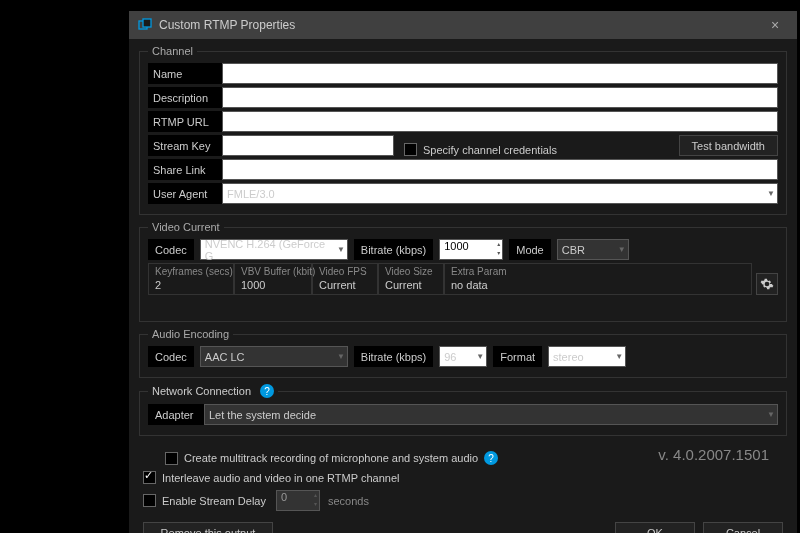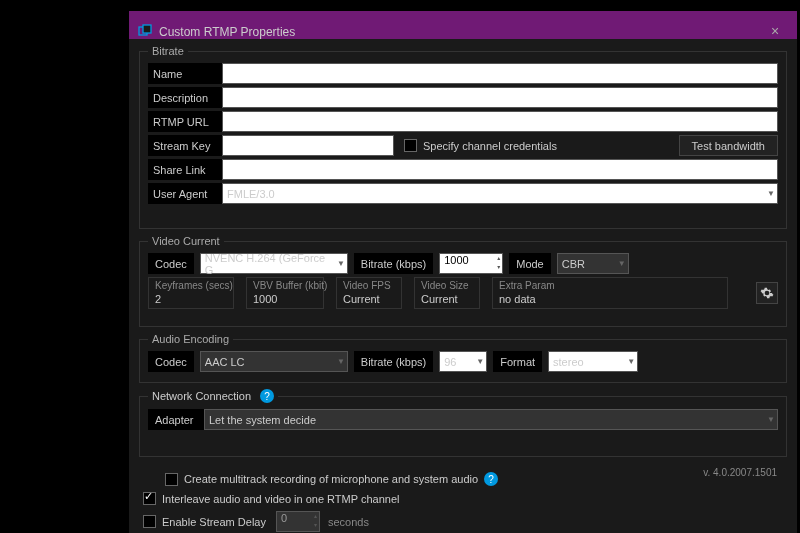--- a/index.html
+++ b/index.html
@@ -1,65 +1,65 @@
 <!DOCTYPE html>
 <html><head>
 <meta charset="utf-8">
 <style>
 *{box-sizing:border-box;margin:0;padding:0;font-family:"Segoe UI",Tahoma,Arial,sans-serif;font-size:11px;color:#ccc}
 body{background:#000;width:800px;height:533px;overflow:hidden}
 .window{position:absolute;left:128px;top:10px;width:670px;height:525px;background:#1a1a1a;border:1px solid #000}
-.titlebar{height:28px;background:#701a75;display:flex;align-items:flex-end;padding:0 8px}
+.titlebar{height:28px;background:#404040;display:flex;align-items:center;padding:0 8px}
 .titlebar .icon{width:16px;height:16px;margin-right:6px;display:flex;align-items:center;justify-content:center}
 .titlebar .title{flex:1;font-size:12px;color:#ccc}
 .titlebar .close{width:28px;text-align:center;color:#aaa;font-size:14px;cursor:pointer}
 .content{padding:6px 10px 10px 10px}
 fieldset{border:1px solid #333;padding:6px 8px 10px 8px;margin-bottom:6px;position:relative}
 legend{padding:0 4px;color:#aaa;font-size:11px}
-.row{display:flex;align-items:center;margin-bottom:3px;gap:0}
+.row{display:flex;align-items:flex-end;margin-bottom:3px;gap:0}
 .lbl{background:#000;color:#ccc;width:74px;height:21px;line-height:21px;padding:0 4px;border:1px solid #000;font-size:11px;flex-shrink:0}
 .txt{background:#fff;color:#000;height:21px;border:1px solid #555;padding:0 4px;flex:1;font-size:11px}
 .sel{background:#fff;color:#000;height:21px;border:1px solid #555;padding:0 2px 0 4px;font-size:11px;display:flex;align-items:center;justify-content:space-between;cursor:pointer}
 .sel .arrow{color:#666;font-size:8px;margin-left:4px}
 .sel.dark{background:#333;color:#999}
 .spin{background:#fff;color:#000;height:21px;border:1px solid #555;padding:0 14px 0 4px;position:relative;font-size:11px}
 .spin::after{content:"▴\A▾";white-space:pre;position:absolute;right:2px;top:0;font-size:6px;line-height:9px;color:#555}
 .chk{width:13px;height:13px;background:#000;border:1px solid #666;margin-right:6px;cursor:pointer;position:relative;flex-shrink:0;display:inline-block}
 .chk.ck::after{content:"✓";position:absolute;top:-3px;left:0;color:#fff;font-size:11px}
 .btn{background:#222;color:#ccc;border:1px solid #444;height:22px;padding:0 12px;cursor:pointer;font-size:11px;display:inline-flex;align-items:center;justify-content:center}
 .smlabel{background:#000;color:#ccc;height:21px;line-height:21px;padding:0 6px;border:1px solid #000;font-size:11px;flex-shrink:0}
 .vbox{border:1px solid #333;padding:2px 6px;height:32px;flex:0 0 auto}
 .vbox .t{color:#888;font-size:10px;line-height:12px;white-space:nowrap}
 .vbox .v{color:#ccc;font-size:11px;line-height:14px}
 .gear{width:22px;height:22px;background:#222;border:1px solid #444;display:flex;align-items:center;justify-content:center;cursor:pointer}
 .help{width:14px;height:14px;border-radius:50%;background:#0099e0;color:#fff;font-size:10px;display:inline-flex;align-items:center;justify-content:center;margin-left:6px;cursor:pointer}
 .lower{padding:6px 4px 0 4px}
 .lrow{display:flex;align-items:center;padding:3px 0}
 .footer{display:flex;gap:8px;justify-content:flex-end;align-items:center;padding-top:8px}
-.ver{position:absolute;right:10px;color:#888;font-size:10px}
+.ver{position:absolute;right:18px;color:#888;font-size:15px}
 </style>
 </head>
 <body>
 
 <div class="window">
   <div class="titlebar">
     <span class="icon">
       <svg width="14" height="14" viewBox="0 0 14 14">
           <rect x="1" y="3" width="8" height="8" fill="none" stroke="#0099e0" stroke-width="1.3"></rect>
           <rect x="5" y="1" width="8" height="8" fill="#1a1a1a" stroke="#0099e0" stroke-width="1.3"></rect>
         </svg>
     </span>
     <span class="title">Custom RTMP Properties</span>
     <span class="close">×</span>
   </div>
 
   <div class="content">
 
     <fieldset>
-      <legend>Bitrate</legend>
+      <legend>Channel</legend>
       <div class="row">
         <div class="lbl">Name</div>
         <input class="txt" value="" style="">
       </div>
       <div class="row">
         <div class="lbl">Description</div>
         <input class="txt" value="" style="">
       </div>
       <div class="row">
         <div class="lbl">RTMP URL</div>
@@ -71,21 +71,21 @@
         <div style="width:10px"></div>
         <span class="chk"></span>
         <span>Specify channel credentials</span>
         <div style="flex:1"></div>
         <div class="btn" style="height:21px">Test bandwidth</div>
       </div>
       <div class="row">
         <div class="lbl">Share Link</div>
         <input class="txt" value="" style="">
       </div>
-      <div class="row" style="margin-bottom:14px">
+      <div class="row" style="margin-bottom:0">
         <div class="lbl">User Agent</div>
         <div class="sel" style="flex:1">
           <span>FMLE/3.0</span>
           <span class="arrow">▼</span>
         </div>
       </div>
     </fieldset>
 
     <fieldset>
       <legend>Video Current</legend>
@@ -96,21 +96,21 @@
             <span class="arrow">▼</span>
         </div>
         <div class="smlabel">Bitrate (kbps)</div>
         <div class="spin" style="width:64px">1000</div>
         <div class="smlabel">Mode</div>
         <div class="sel dark" style="width:72px">
           <span>CBR</span>
             <span class="arrow">▼</span>
         </div>
       </div>
-      <div class="row" style="gap:12px;margin-bottom:7px">
+      <div class="row" style="gap:0;margin-bottom:16px">
         <div class="vbox" style="width:86px">
           <div class="t">Keyframes (secs)</div>
           <div class="v">2</div>
         </div>
         <div class="vbox" style="width:78px">
           <div class="t">VBV Buffer (kbit)</div>
           <div class="v">1000</div>
         </div>
         <div class="vbox" style="width:66px">
           <div class="t">Video FPS</div>
@@ -140,33 +140,33 @@
         <div class="sel dark" style="width:148px">
           <span>AAC LC</span>
             <span class="arrow">▼</span>
         </div>
         <div class="smlabel">Bitrate (kbps)</div>
         <div class="sel" style="width:48px">
           <span>96</span>
             <span class="arrow">▼</span>
         </div>
         <div class="smlabel">Format</div>
-        <div class="sel" style="width:90px">
+        <div class="sel" style="width:78px">
           <span>stereo</span>
             <span class="arrow">▼</span>
         </div>
       </div>
     </fieldset>
 
     <fieldset>
       <legend>
         <span>Network Connection</span>
         <span class="help">?</span>
       </legend>
-      <div class="row" style="margin-bottom:16px">
+      <div class="row" style="margin-bottom:0">
         <div class="smlabel" style="width:56px">Adapter</div>
         <div class="sel dark" style="flex:1">
           <span>Let the system decide</span>
             <span class="arrow">▼</span>
         </div>
       </div>
     </fieldset>
 
     <div class="lower" style="position:relative">
       <span class="ver" style="top:4px">v. 4.0.2007.1501</span>

